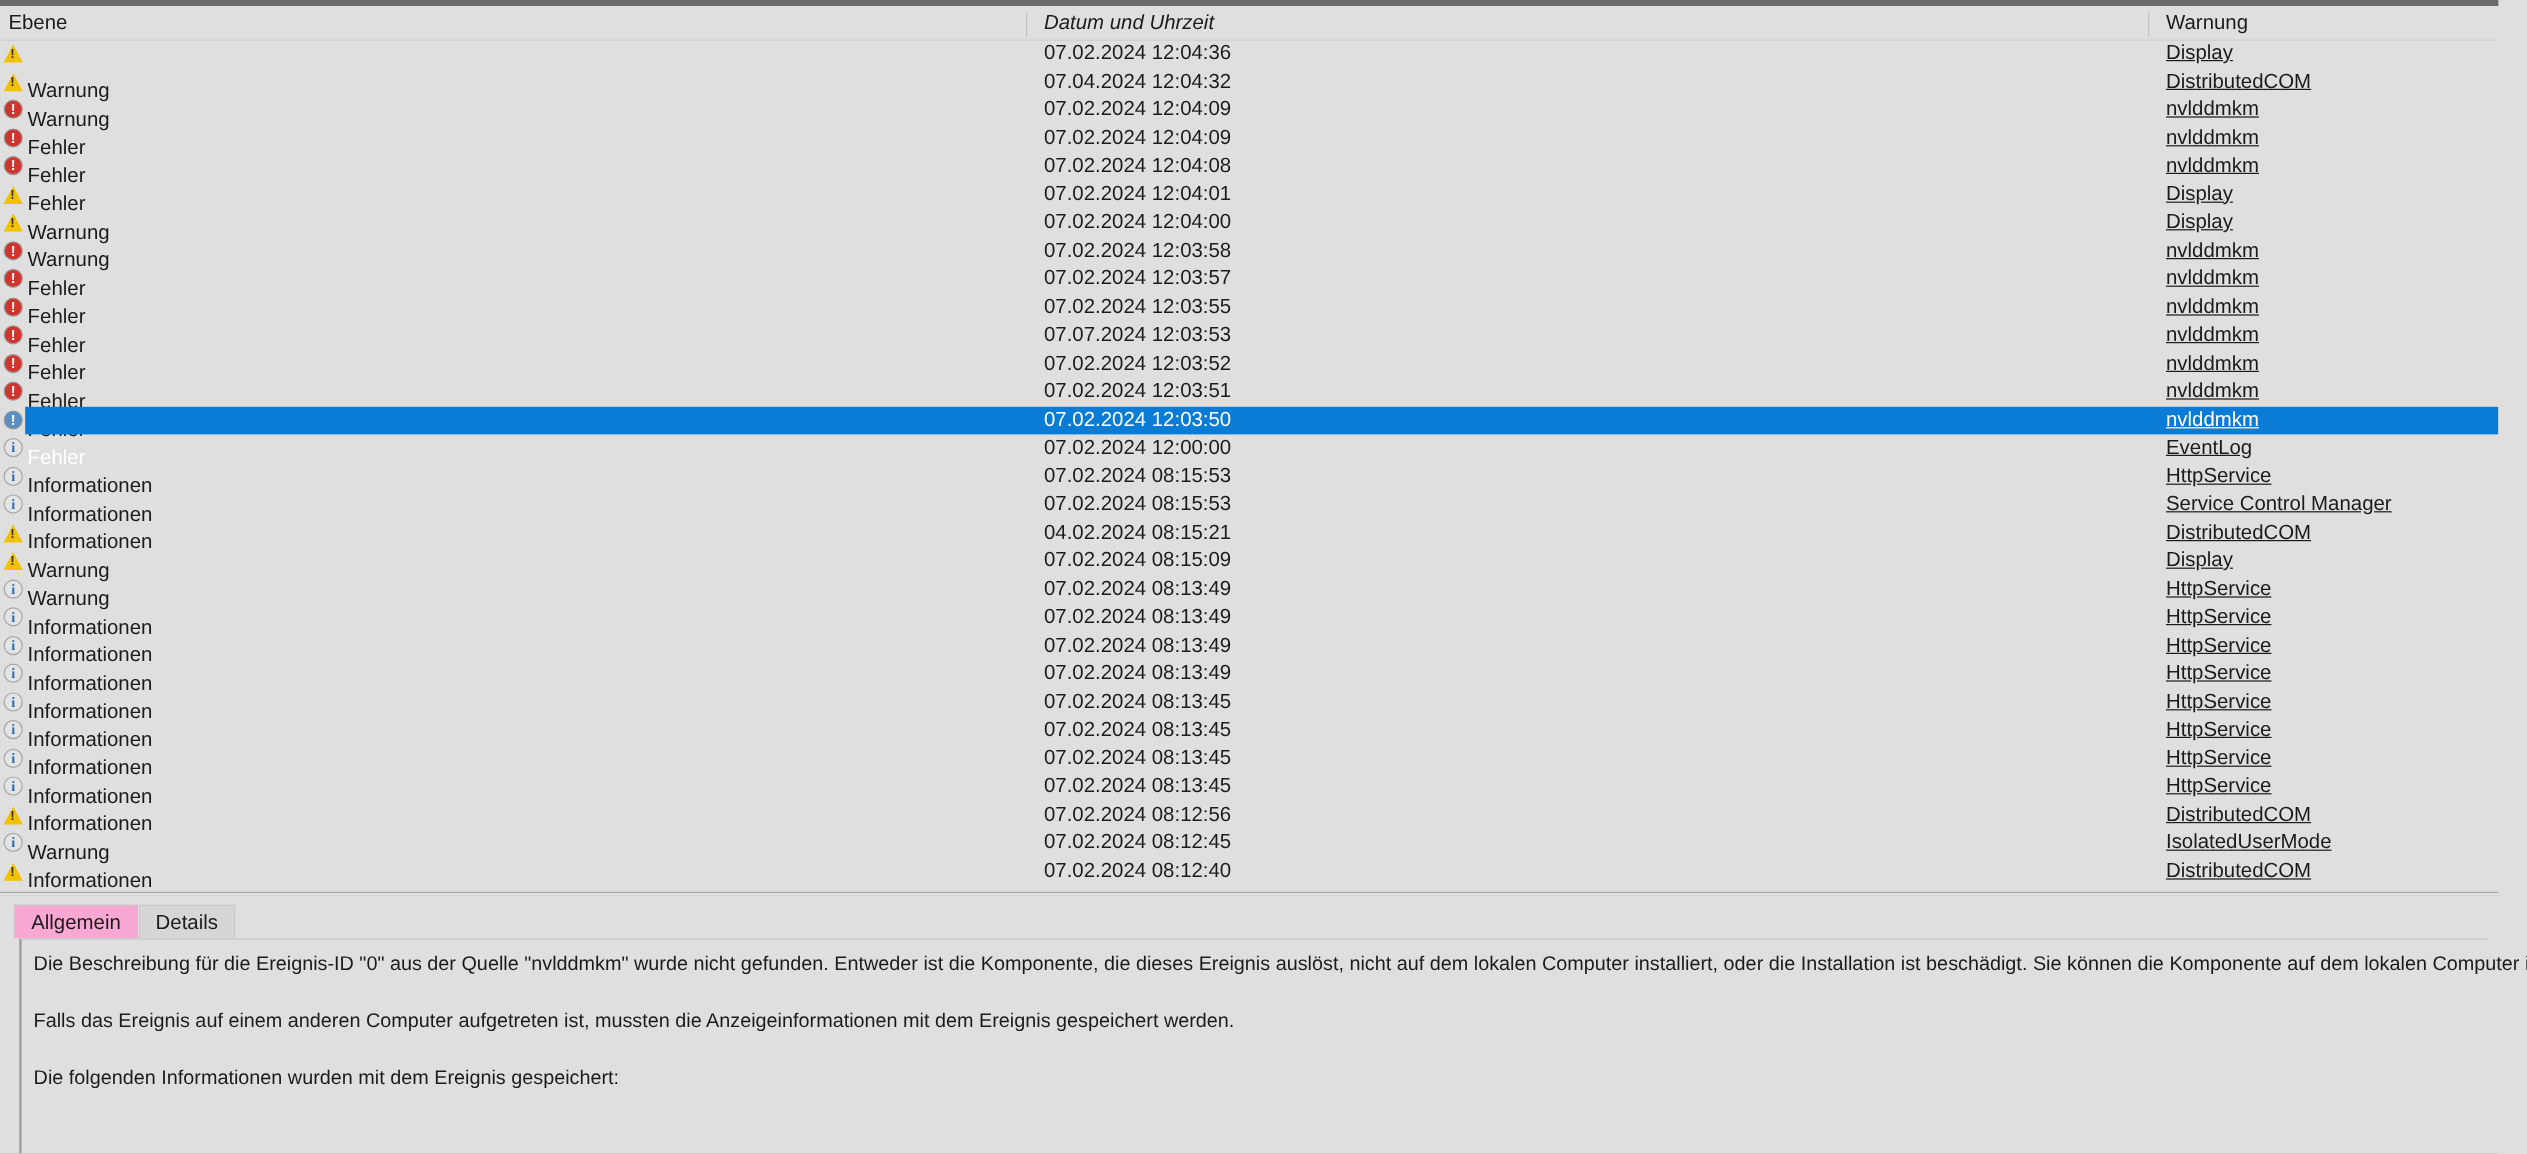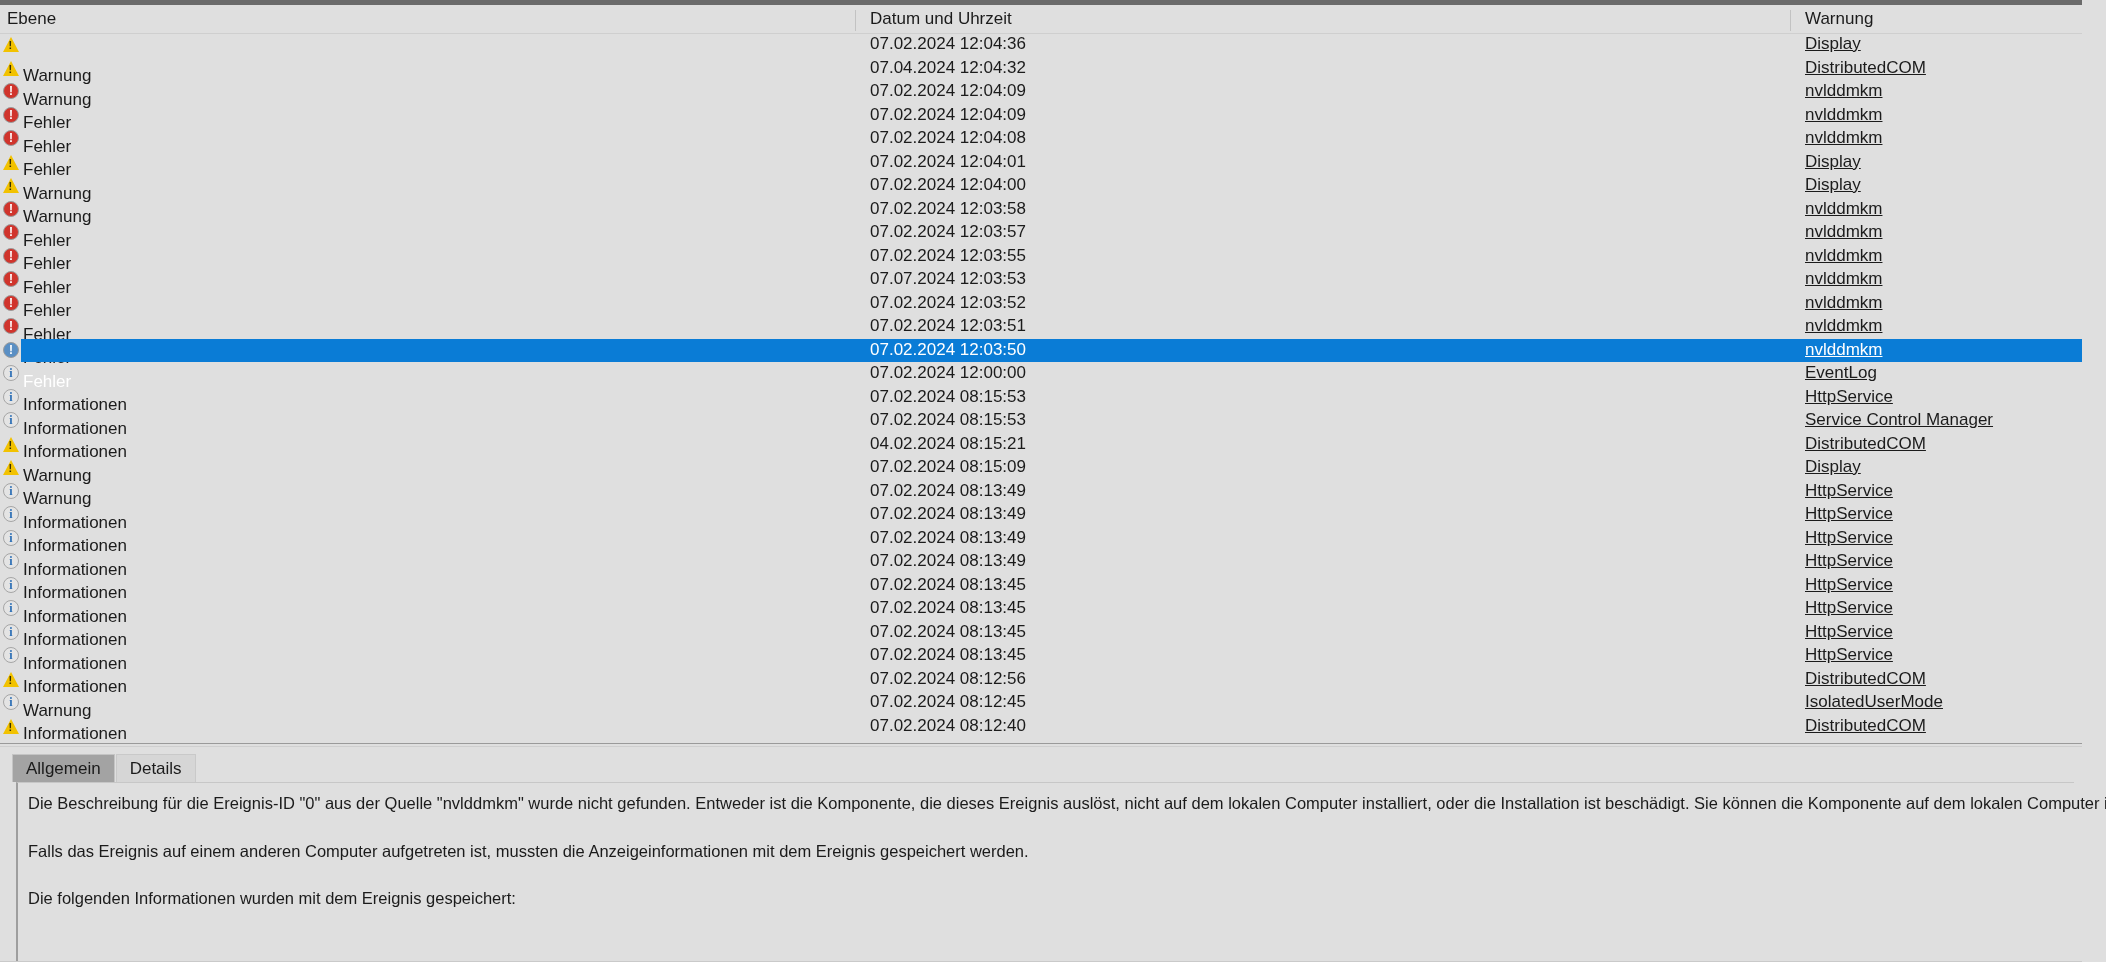--- a/index.html
+++ b/index.html
@@ -193,21 +193,21 @@
     display: flex;
     align-items: center;
     font-size: 17px;
     color: #1b1b1b;
     background: #d6d6d6;
     border: 1px solid #c9c9c9;
     border-bottom: none;
     margin-right: 1px;
   }
   .tab.active {
-    background: #a3a3a3;
+    background: #f9a8d4;
     border-color: #c4c4c4;
   }
 
   
   .detail-body {
     flex: 1 1 auto;
     background: #dfdfdf;
     padding: 0 8px 0 16px;
     position: relative;
   }
@@ -240,21 +240,21 @@
 <div id="app">
 
   <div class="top-rail"></div>
 
   <div class="events-panel">
 
     <div class="col-head">
       <div class="sep" style="left:855px;"></div>
       <div class="sep" style="left:1790px;"></div>
       <div class="ch" style="left:7px;">Ebene</div>
-      <div class="ch" style="left:870px;">Datum und Uhrzeit</div>
+      <div class="ch" style="left:870px;font-style:italic;">Datum und Uhrzeit</div>
       <div class="ch" style="left:1805px;">Warnung</div>
       <div class="head-underline"></div>
     </div>
 
     <div class="rows" id="rows-container">
         <div class="row">
           <div class="icon">
             <div class="ico-warn"></div>
           </div>
           <div class="cell c-level">Warnung</div>

